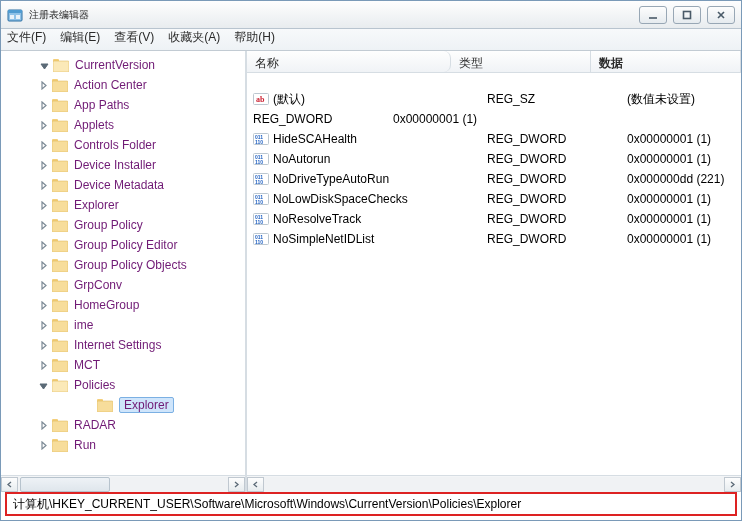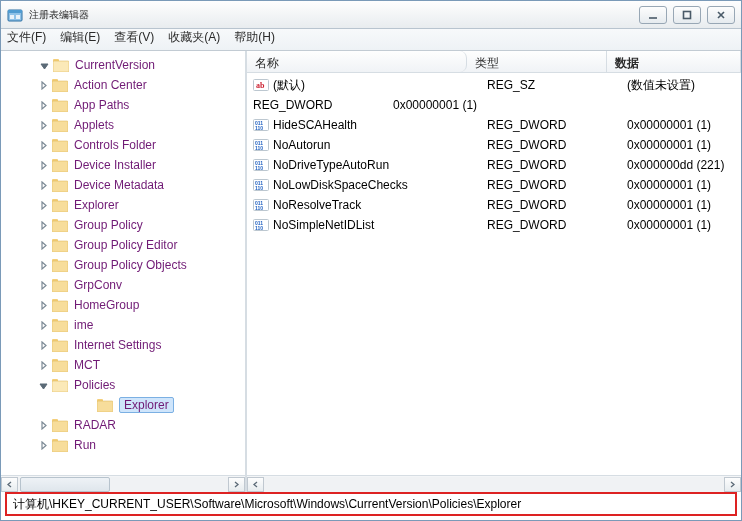--- a/index.html
+++ b/index.html
@@ -17,24 +17,24 @@
   .left { width: 244px; display: flex; flex-direction: column; min-height: 0; }
   .left .tree-wrap { flex: 1; overflow: hidden; position: relative; padding-top: 4px; }
   .left .hscroll { height: 17px; border-top: 1px solid #d6dde3; background: #f3f5f7; display: flex; align-items: center; }
   .left .hscroll .arrow { width: 17px; height: 15px; background: linear-gradient(#fdfdfd,#e7ecef); border: 1px solid #c0c8d0; display: flex; align-items: center; justify-content: center; }
   .left .hscroll .track { flex: 1; height: 15px; background: #f0f2f4; position: relative; }
   .left .hscroll .thumb { position: absolute; left: 2px; top: 0; width: 90px; height: 15px; background: linear-gradient(#eef2f6,#dfe6ec); border: 1px solid #b7c3cd; border-radius: 2px; }
   .vline { width: 2px; background: #d6dde3; cursor: col-resize; }
   .right { flex: 1; display: flex; flex-direction: column; min-height: 0; }
   .cols { height: 22px; border-bottom: 1px solid #d6dde3; display: flex; align-items: stretch; background: linear-gradient(#fefefe,#f0f3f6); }
   .col { border-right: 1px solid #d6dde3; padding: 4px 8px 0 8px; color: #2b2b2b; }
-  .col.name { width: 220px; border-radius: 7px; }
+  .col.name { width: 204px; border-radius: 7px; }
   .col.type { width: 140px; }
   .col.data { flex: 1; font-weight: bold; }
-  .rows { flex: 1; overflow: hidden; padding-top: 2px; }
+  .rows { flex: 1; overflow: hidden; padding-top: 16px; }
   .row { display: flex; align-items: center; height: 20px; padding-left: 6px; }
   .row .c1 { width: 234px; display: flex; align-items: center; gap: 4px; }
   .row .c2 { width: 140px; }
   .row .c3 { flex: 1; }
   .val-icon { width: 16px; height: 16px; flex-shrink: 0; }
   .right .hscroll { height: 17px; border-top: 1px solid #d6dde3; background: #f3f5f7; display: flex; align-items: center; }
   .right .hscroll .arrow { width: 17px; height: 15px; background: linear-gradient(#fdfdfd,#e7ecef); border: 1px solid #c0c8d0; display: flex; align-items: center; justify-content: center; }
   .right .hscroll .track { flex: 1; height: 15px; background: #f0f2f4; }
   .statusbar { height: 24px; border: 2px solid #d22; display: flex; align-items: center; padding: 0 6px; color: #000000; margin: 0 4px 4px 4px; }
   

